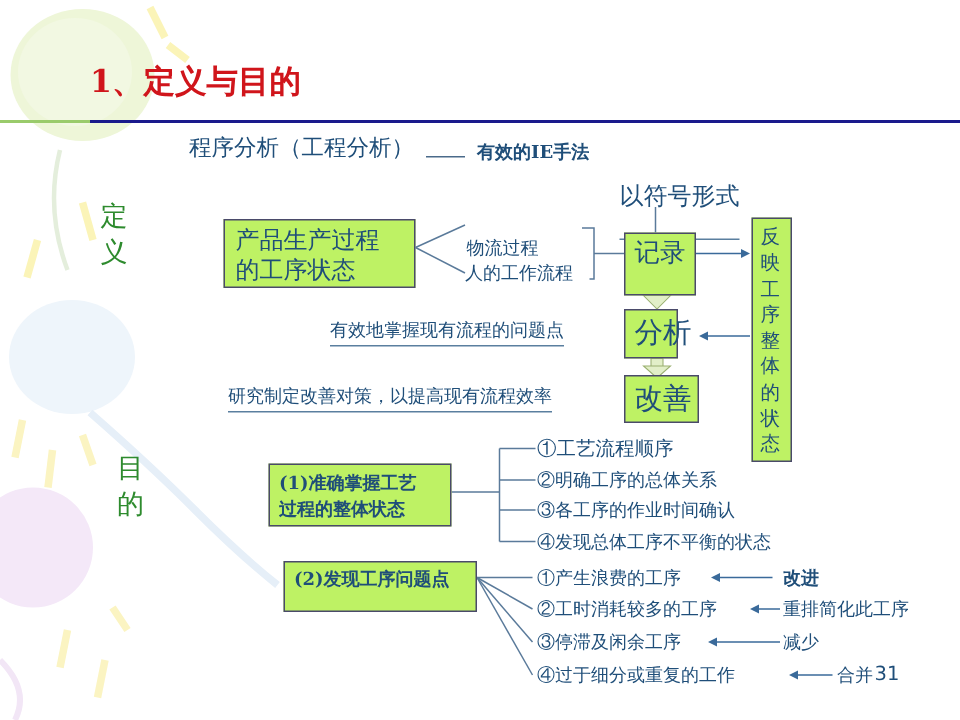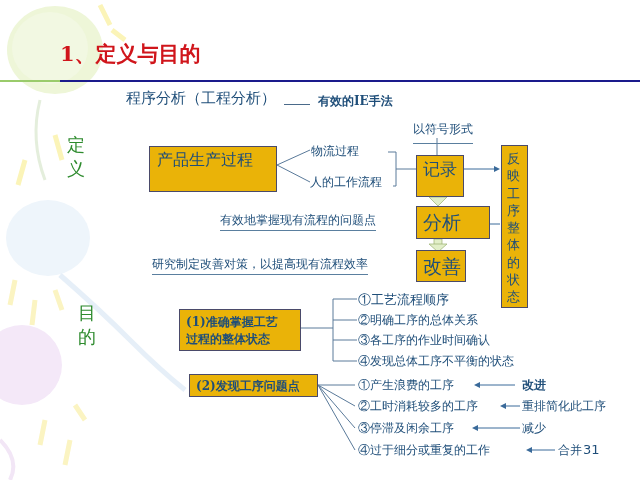--- a/index.html
+++ b/index.html
@@ -4,21 +4,21 @@
   <style>
     html, body { margin: 0; padding: 0; }
     body {
       width: 640px; height: 480px; overflow: hidden; position: relative;
       background: #ffffff;
       font-family: "DejaVu Serif", "Liberation Serif", serif;
     }
     .abs { position: absolute; }
     .deco { position: absolute; pointer-events: none; }
     .txt { position: absolute; color: #1f4e79; white-space: nowrap; line-height: 1; }
-    .box { position: absolute; border: 1px solid #4a4a6a; background: #eab308; box-sizing: border-box; }
+    .box { position: absolute; border: 1px solid #4a4a6a; background: #bef264; box-sizing: border-box; }
     .line { position: absolute; background: #4a6a8a; }
     .title { color: #d0151b; font-weight: bold; font-size: 21px; }
     .green { color: #2e8b2e; }
     .ul { border-bottom: 1px solid #5a7f9f; }
   </style>
 </head>
 <body>
 
 <svg class="deco" width="200" height="480" style="left:0;top:0;">
   <ellipse cx="55" cy="50" rx="48" ry="44" fill="#eef6d8"></ellipse>
@@ -47,20 +47,21 @@
 
 <div class="txt" style="left:110px;top:91px;font-size:15px;margin-left:16px;">程序分析（工程分析）</div>
 <div class="line" style="left:284px;top:104px;width:26px;height:1px;"></div>
 <div class="txt" style="left:318px;top:95px;font-size:12px;font-weight:bold;">有效的IE手法</div>
 
 <div class="txt green" style="left:67px;top:136px;font-size:18px;color:#2e8b2e;">定</div>
 <div class="txt green" style="left:67px;top:160px;font-size:18px;color:#2e8b2e;">义</div>
 
 <div class="box" style="left:149px;top:146px;width:128px;height:46px;">
   <div class="txt" style="left:7px;top:5px;font-size:16px;">产品生产过程</div>
+  <div class="txt" style="left:7px;top:25px;font-size:16px;">的工序状态</div>
 </div>
 
 <svg class="deco" width="640" height="480" style="left:0;top:0;">
   <line x1="277" y1="165" x2="310" y2="150" stroke="#5a7a9a" stroke-width="1"></line>
   <line x1="277" y1="165" x2="310" y2="182" stroke="#5a7a9a" stroke-width="1"></line>
 
   <polyline points="388,152 396,152 396,186 393,186" stroke="#5a7a9a" stroke-width="1" fill="none"></polyline>
   <line x1="396" y1="169" x2="416" y2="169" stroke="#5a7a9a" stroke-width="1"></line>
 
   <line x1="437" y1="138" x2="437" y2="155" stroke="#5a7a9a" stroke-width="1"></line>
@@ -91,29 +92,29 @@
   <line x1="478" y1="385" x2="515" y2="385" stroke="#3a6a9a" stroke-width="1"></line>
   <polygon points="474,385 480,382 480,388" fill="#3a6a9a"></polygon>
   <line x1="504" y1="406" x2="520" y2="406" stroke="#3a6a9a" stroke-width="1"></line>
   <polygon points="500,406 506,403 506,409" fill="#3a6a9a"></polygon>
   <line x1="476" y1="428" x2="520" y2="428" stroke="#3a6a9a" stroke-width="1"></line>
   <polygon points="472,428 478,425 478,431" fill="#3a6a9a"></polygon>
   <line x1="530" y1="450" x2="555" y2="450" stroke="#3a6a9a" stroke-width="1"></line>
   <polygon points="526,450 532,447 532,453" fill="#3a6a9a"></polygon>
 </svg>
 
-<div class="txt" style="left:311px;top:145px;font-size:12px;">物流过程</div>
+<div class="txt" style="left:311px;top:159px;font-size:12px;">物流过程</div>
 <div class="txt" style="left:310px;top:176px;font-size:12px;">人的工作流程</div>
 
-<div class="txt ul" style="left:413px;top:123px;font-size:12px;padding-bottom:8px;">以符号形式</div>
+<div class="txt ul" style="left:413px;top:123px;font-size:16px;padding-bottom:20px;">以符号形式</div>
 
 <div class="box" style="left:416px;top:155px;width:48px;height:42px;">
   <div class="txt" style="left:6px;top:5px;font-size:17px;">记录</div>
 </div>
-<div class="box" style="left:416px;top:206px;width:74px;height:33px;">
+<div class="box" style="left:416px;top:206px;width:36px;height:33px;">
   <div class="txt" style="left:6px;top:6px;font-size:19px;">分析</div>
 </div>
 <div class="box" style="left:416px;top:250px;width:50px;height:32px;">
   <div class="txt" style="left:6px;top:6px;font-size:19px;">改善</div>
 </div>
 
 <div class="txt ul" style="left:220px;top:214px;font-size:12px;padding-bottom:4px;padding-left:0;">有效地掌握现有流程的问题点</div>
 <div class="txt ul" style="left:152px;top:258px;font-size:12px;padding-bottom:4px;">研究制定改善对策，以提高现有流程效率</div>
 
 <div class="box" style="left:501px;top:145px;width:27px;height:163px;">
@@ -135,21 +136,21 @@
 
 <div class="box" style="left:179px;top:309px;width:122px;height:42px;">
   <div class="txt" style="left:6px;top:6px;font-size:12px;font-weight:bold;">(1)准确掌握工艺</div>
   <div class="txt" style="left:6px;top:23px;font-size:12px;font-weight:bold;">过程的整体状态</div>
 </div>
 <div class="txt" style="left:358px;top:293px;font-size:13px;">①工艺流程顺序</div>
 <div class="txt" style="left:358px;top:314px;font-size:12px;">②明确工序的总体关系</div>
 <div class="txt" style="left:358px;top:334px;font-size:12px;">③各工序的作业时间确认</div>
 <div class="txt" style="left:358px;top:355px;font-size:12px;">④发现总体工序不平衡的状态</div>
 
-<div class="box" style="left:189px;top:374px;width:129px;height:23px;">
+<div class="box" style="left:189px;top:374px;width:129px;height:34px;">
   <div class="txt" style="left:6px;top:5px;font-size:12px;font-weight:bold;">(2)发现工序问题点</div>
 </div>
 <div class="txt" style="left:358px;top:379px;font-size:12px;">①产生浪费的工序</div>
 <div class="txt" style="left:522px;top:379px;font-size:12px;font-weight:bold;">改进</div>
 <div class="txt" style="left:358px;top:400px;font-size:12px;">②工时消耗较多的工序</div>
 <div class="txt" style="left:522px;top:400px;font-size:12px;">重排简化此工序</div>
 <div class="txt" style="left:358px;top:422px;font-size:12px;">③停滞及闲余工序</div>
 <div class="txt" style="left:522px;top:422px;font-size:12px;">减少</div>
 <div class="txt" style="left:358px;top:444px;font-size:12px;">④过于细分或重复的工作</div>
 <div class="txt" style="left:558px;top:444px;font-size:12px;">合并</div>

